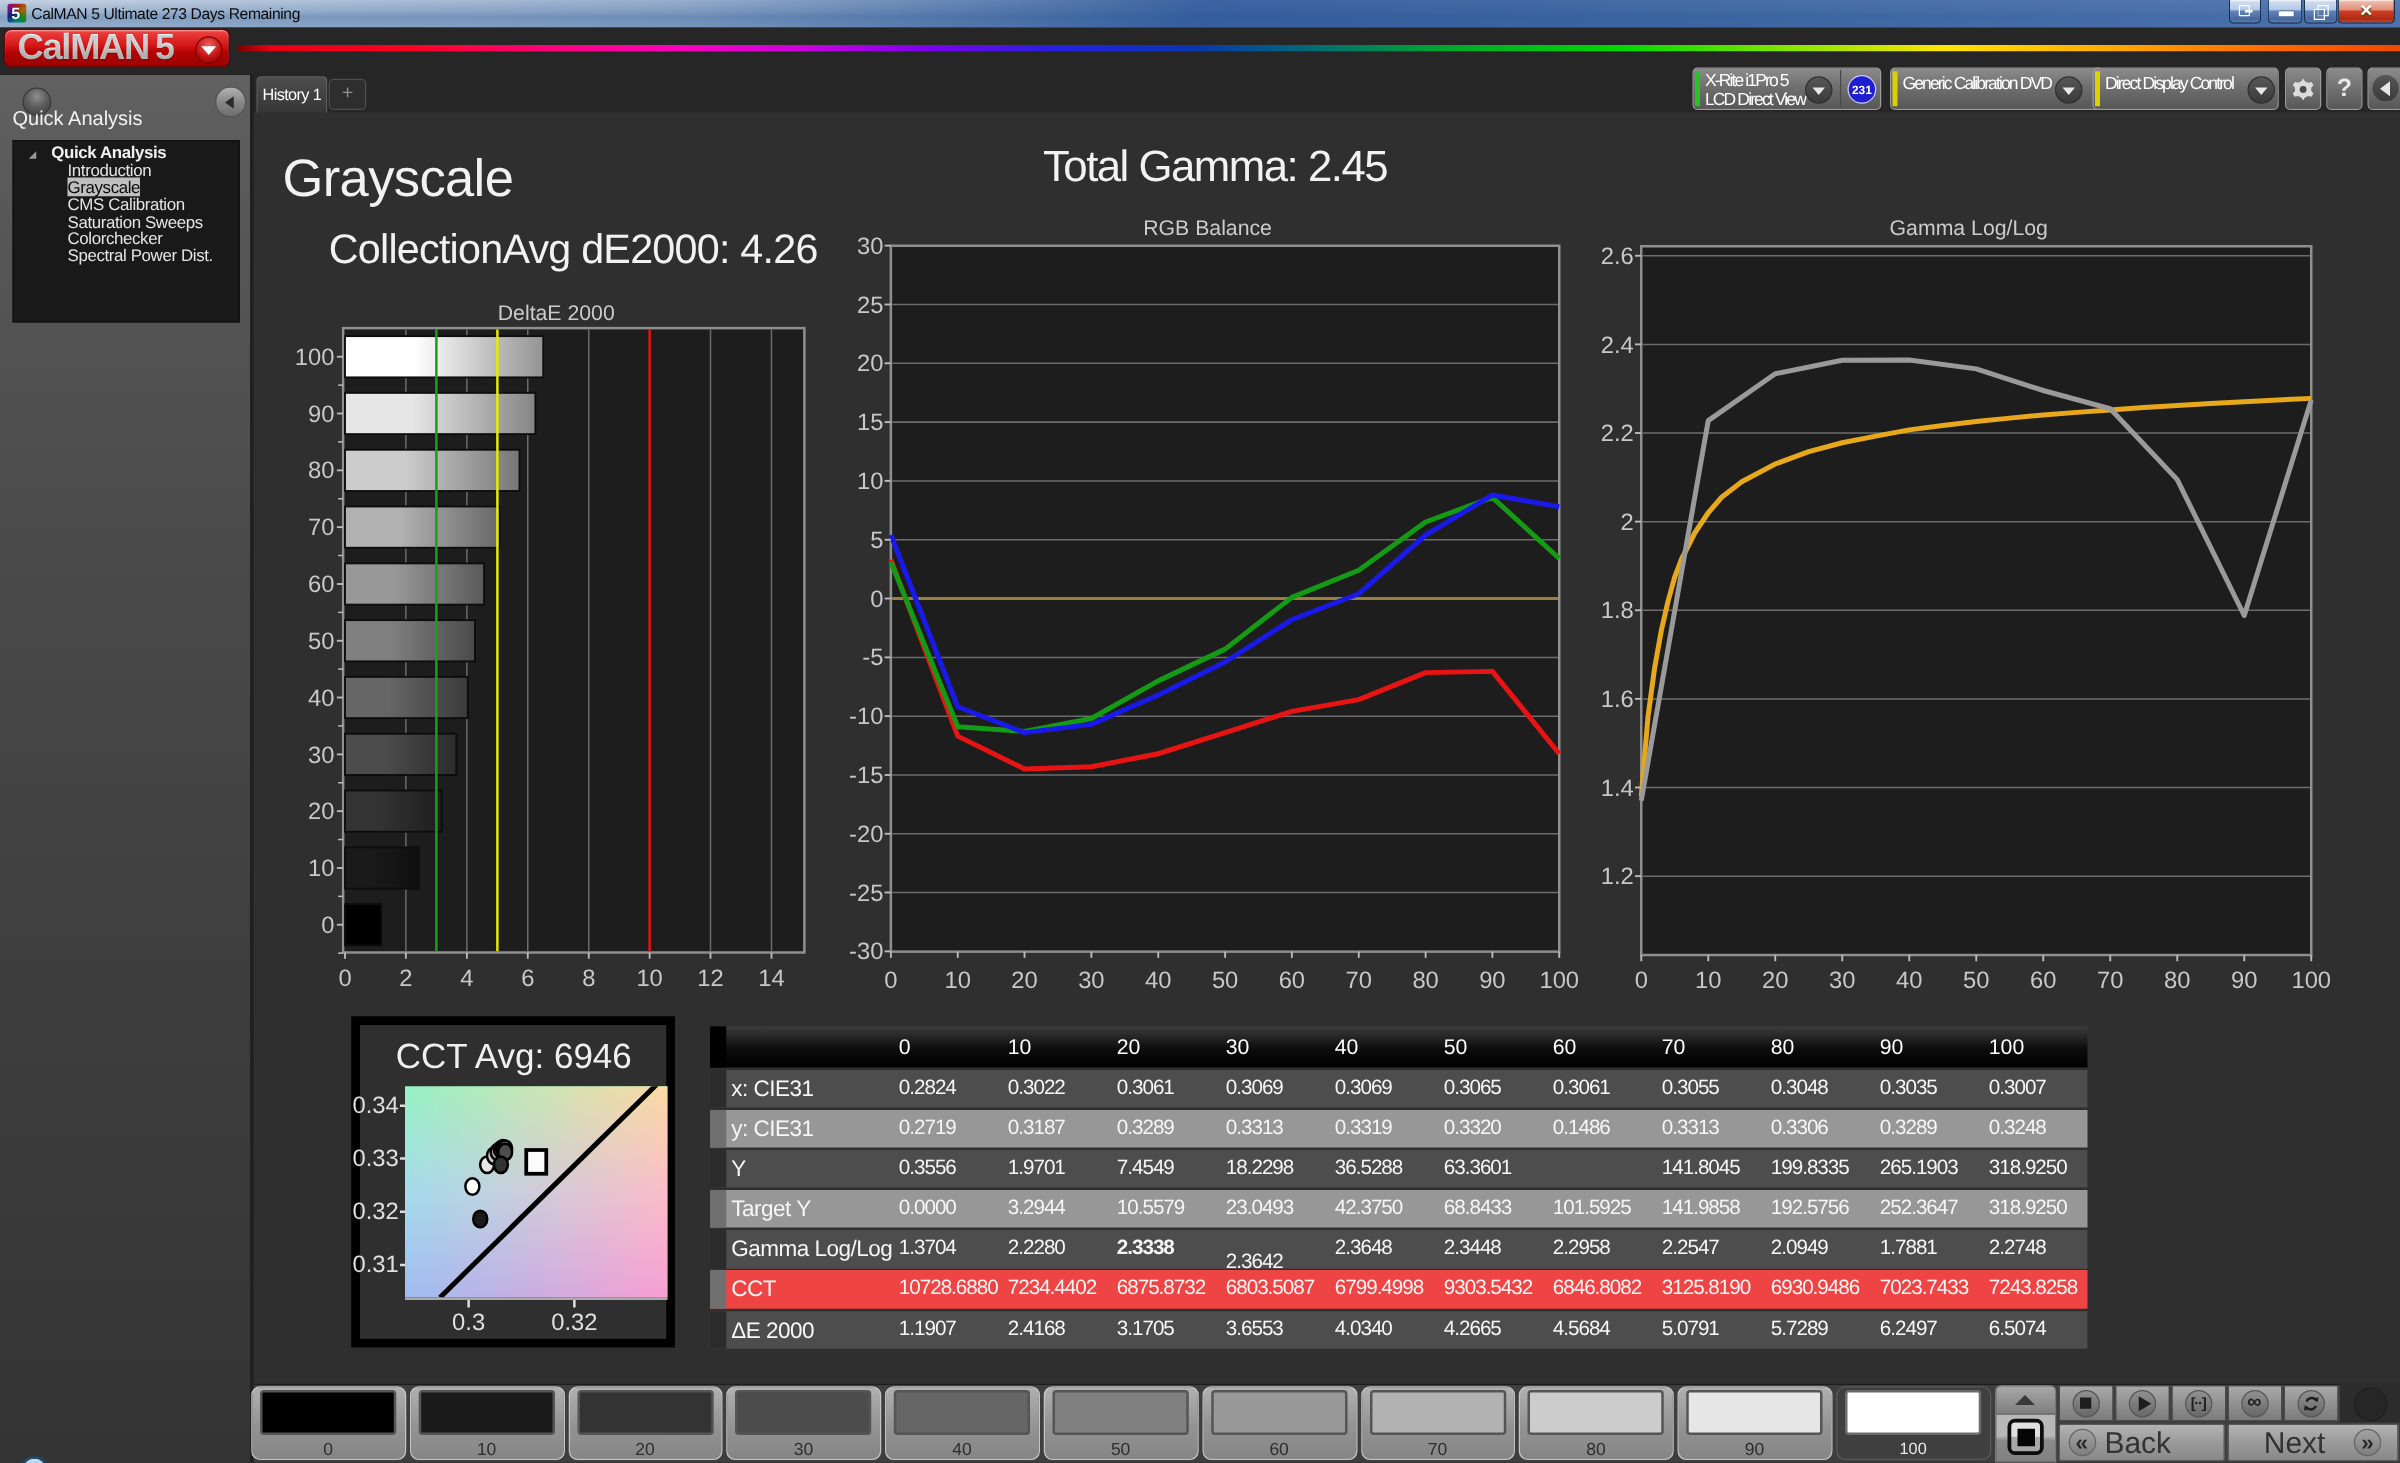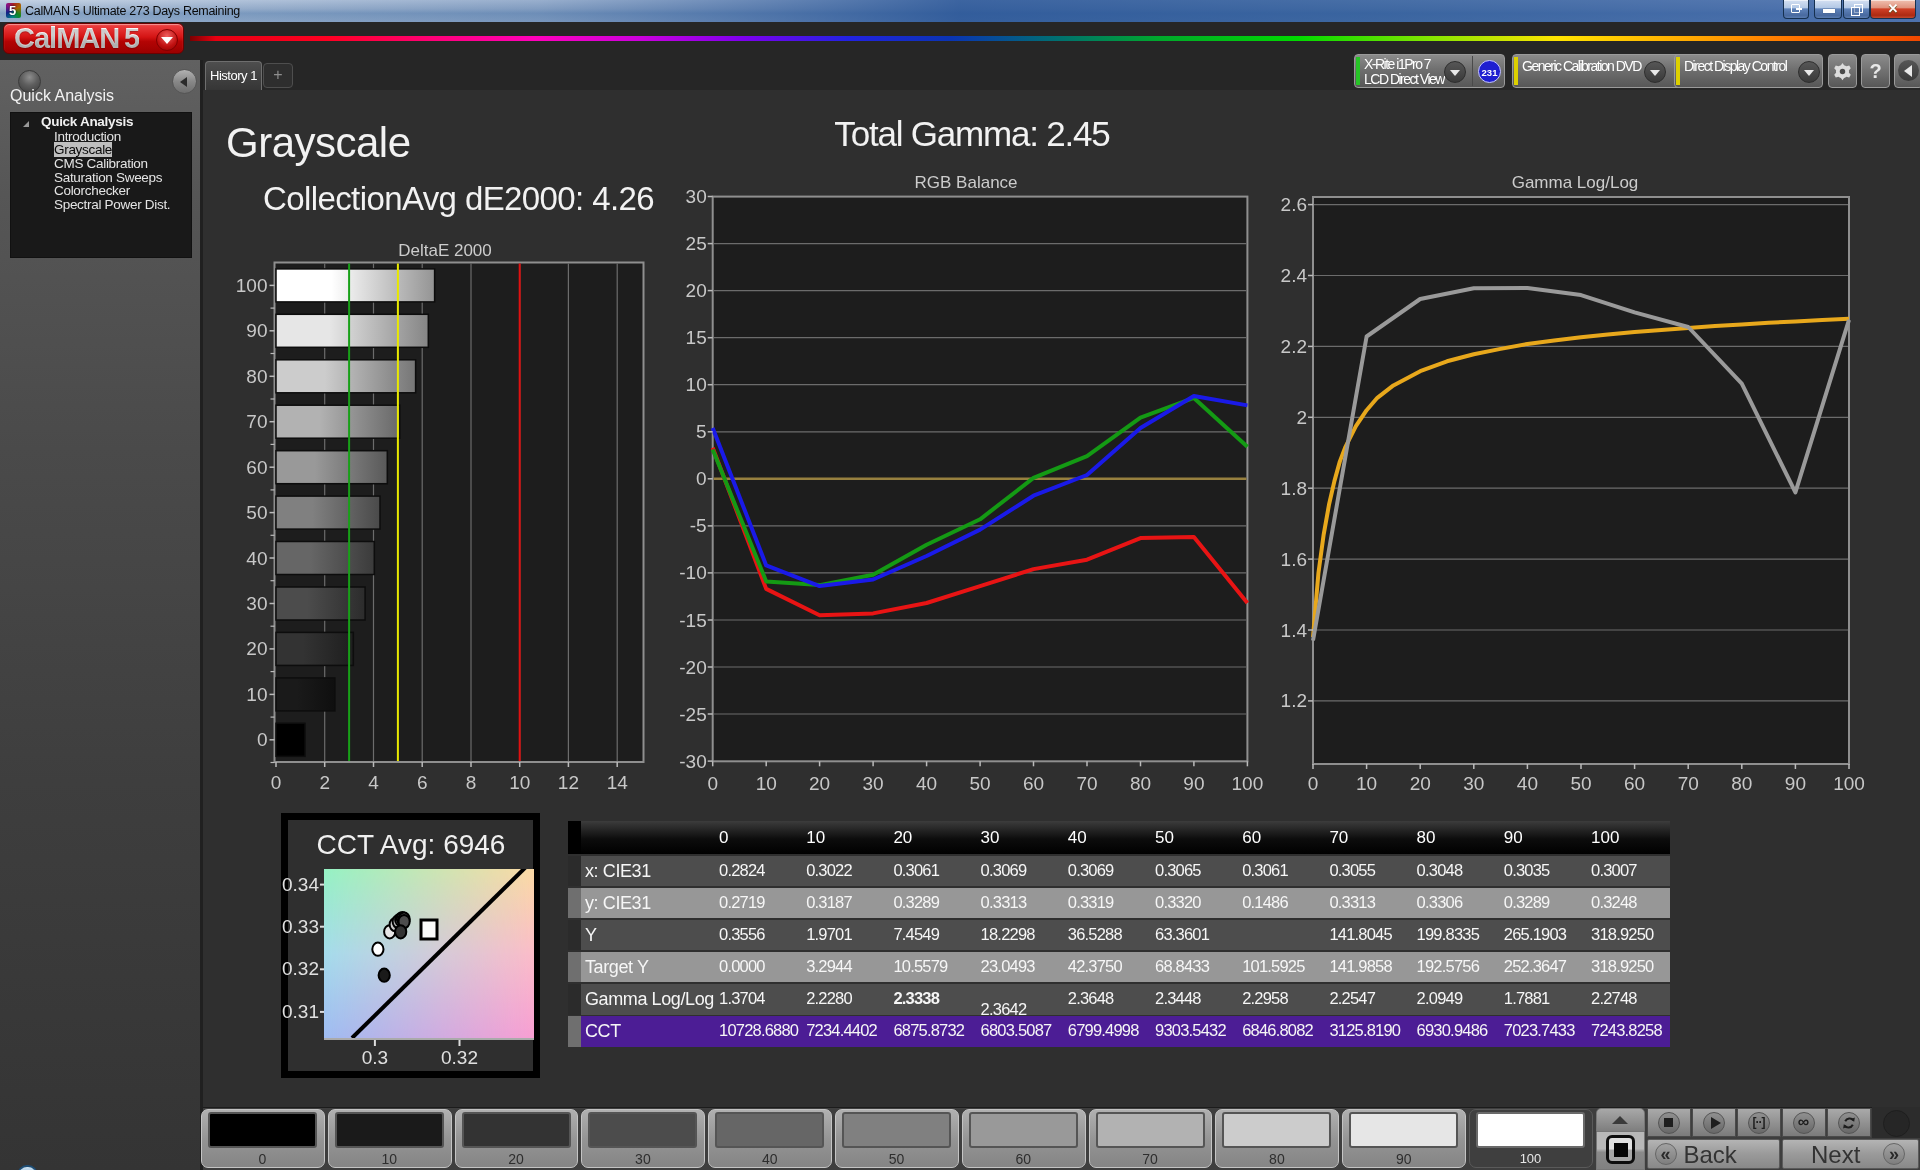--- a/index.html
+++ b/index.html
@@ -62,21 +62,21 @@
 <div class="abs" style="left:203px;top:60px;width:1717px;height:30px;background:#262626;"></div>
 <div class="abs" style="left:205px;top:61px;width:55px;height:29px;border:1px solid #6e6e6e;border-bottom:none;
  border-radius:4px 4px 0 0;background:linear-gradient(180deg,#4e4e4e,#3c3c3c 70%,#353535);
  color:#fff;font-size:13px;letter-spacing:-0.5px;text-align:center;line-height:27px;">History 1</div>
 <div class="abs" style="left:263px;top:63px;width:28px;height:23px;border:1px solid #4e4e4e;
  border-radius:4px;background:#2e2e2e;color:#8e8e8e;font-size:16px;text-align:center;line-height:21px;">+</div>
 <div class="abs" style="left:203px;top:90px;width:1717px;height:1017px;background:#2f2f2f;"></div>
 <div class="abs" style="left:1354px;top:54px;width:151px;height:34px;border:1px solid #9a9a9a;border-radius:4px;
  background:linear-gradient(180deg,#8b8b8b,#6f6f6f 45%,#575757);box-sizing:border-box;">
  <div class="abs" style="left:1px;top:2px;width:4px;height:28px;background:#27c427;"></div>
-    <div class="abs" style="left:9px;top:1px;font-size:14px;letter-spacing:-1.5px;color:#fff;white-space:nowrap;">X-Rite i1Pro 7</div>
+    <div class="abs" style="left:9px;top:1px;font-size:14px;letter-spacing:-1.5px;color:#fff;white-space:nowrap;">X-Rite i1Pro 5</div>
     <div class="abs" style="left:9px;top:16px;font-size:14px;letter-spacing:-1.5px;color:#fff;white-space:nowrap;">LCD Direct View</div>
     <div class="abs" style="left:89px;top:6px;width:22px;height:22px;border-radius:50%;
   background:linear-gradient(180deg,#565656,#3a3a3a);border:1px solid #2e2e2e;box-sizing:border-box;">
   <div class="abs" style="left:5px;top:8px;width:0;height:0;border-left:5px solid transparent;border-right:5px solid transparent;border-top:6px solid #e8e8e8;"></div>
     </div>
   </div>
 <div class="abs" style="left:1472px;top:56px;width:1px;height:30px;background:#4a4a4a;"></div>
 <div class="abs" style="left:1478px;top:60px;width:23px;height:23px;border-radius:50%;background:#1f1fd0;
  border:1.5px solid #c8c8ff;color:#fff;font-size:9.5px;font-weight:bold;text-align:center;line-height:23px;box-sizing:border-box;">231</div>
 <div class="abs" style="left:1512px;top:54px;width:170px;height:34px;border:1px solid #9a9a9a;border-radius:4px;
@@ -504,35 +504,50 @@
       <div class="abs" style="left:325.4px;top:5px;font-size:16.5px;letter-spacing:-0.8px;color:#f6f6f6;white-space:nowrap;font-weight:bold;">2.3338</div>
       <div class="abs" style="left:412.6px;top:16px;font-size:16.5px;letter-spacing:-0.8px;color:#f6f6f6;white-space:nowrap;">2.3642</div>
       <div class="abs" style="left:499.8px;top:5px;font-size:16.5px;letter-spacing:-0.8px;color:#f6f6f6;white-space:nowrap;">2.3648</div>
       <div class="abs" style="left:587.0px;top:5px;font-size:16.5px;letter-spacing:-0.8px;color:#f6f6f6;white-space:nowrap;">2.3448</div>
       <div class="abs" style="left:674.2px;top:5px;font-size:16.5px;letter-spacing:-0.8px;color:#f6f6f6;white-space:nowrap;">2.2958</div>
       <div class="abs" style="left:761.4px;top:5px;font-size:16.5px;letter-spacing:-0.8px;color:#f6f6f6;white-space:nowrap;">2.2547</div>
       <div class="abs" style="left:848.6px;top:5px;font-size:16.5px;letter-spacing:-0.8px;color:#f6f6f6;white-space:nowrap;">2.0949</div>
       <div class="abs" style="left:935.8px;top:5px;font-size:16.5px;letter-spacing:-0.8px;color:#f6f6f6;white-space:nowrap;">1.7881</div>
       <div class="abs" style="left:1023.0px;top:5px;font-size:16.5px;letter-spacing:-0.8px;color:#f6f6f6;white-space:nowrap;">2.2748</div>
     </div>
-    <div class="abs" style="left:0;top:195.3px;width:1102px;height:30.4px;background:#4c1d95;">
+    <div class="abs" style="left:0;top:195.3px;width:1102px;height:30.4px;background:#ef4444;">
       <div class="abs" style="left:0;top:0;width:13px;height:30.4px;background:#6f6f6f;"></div>
       <div class="abs" style="left:17px;top:5px;font-size:18px;letter-spacing:-0.4px;color:#f6f6f6;white-space:nowrap;">CCT</div>
       <div class="abs" style="left:151.0px;top:5px;font-size:16.5px;letter-spacing:-0.8px;color:#f6f6f6;white-space:nowrap;">10728.6880</div>
       <div class="abs" style="left:238.2px;top:5px;font-size:16.5px;letter-spacing:-0.8px;color:#f6f6f6;white-space:nowrap;">7234.4402</div>
       <div class="abs" style="left:325.4px;top:5px;font-size:16.5px;letter-spacing:-0.8px;color:#f6f6f6;white-space:nowrap;">6875.8732</div>
       <div class="abs" style="left:412.6px;top:5px;font-size:16.5px;letter-spacing:-0.8px;color:#f6f6f6;white-space:nowrap;">6803.5087</div>
       <div class="abs" style="left:499.8px;top:5px;font-size:16.5px;letter-spacing:-0.8px;color:#f6f6f6;white-space:nowrap;">6799.4998</div>
       <div class="abs" style="left:587.0px;top:5px;font-size:16.5px;letter-spacing:-0.8px;color:#f6f6f6;white-space:nowrap;">9303.5432</div>
       <div class="abs" style="left:674.2px;top:5px;font-size:16.5px;letter-spacing:-0.8px;color:#f6f6f6;white-space:nowrap;">6846.8082</div>
       <div class="abs" style="left:761.4px;top:5px;font-size:16.5px;letter-spacing:-0.8px;color:#f6f6f6;white-space:nowrap;">3125.8190</div>
       <div class="abs" style="left:848.6px;top:5px;font-size:16.5px;letter-spacing:-0.8px;color:#f6f6f6;white-space:nowrap;">6930.9486</div>
       <div class="abs" style="left:935.8px;top:5px;font-size:16.5px;letter-spacing:-0.8px;color:#f6f6f6;white-space:nowrap;">7023.7433</div>
       <div class="abs" style="left:1023.0px;top:5px;font-size:16.5px;letter-spacing:-0.8px;color:#f6f6f6;white-space:nowrap;">7243.8258</div>
     </div>
+    <div class="abs" style="left:0;top:227.5px;width:1102px;height:30.4px;background:#4d4d4d;">
+      <div class="abs" style="left:0;top:0;width:13px;height:30.4px;background:#2b2b2b;"></div>
+      <div class="abs" style="left:17px;top:5px;font-size:18px;letter-spacing:-0.4px;color:#f6f6f6;white-space:nowrap;">ΔE 2000</div>
+      <div class="abs" style="left:151.0px;top:5px;font-size:16.5px;letter-spacing:-0.8px;color:#f6f6f6;white-space:nowrap;">1.1907</div>
+      <div class="abs" style="left:238.2px;top:5px;font-size:16.5px;letter-spacing:-0.8px;color:#f6f6f6;white-space:nowrap;">2.4168</div>
+      <div class="abs" style="left:325.4px;top:5px;font-size:16.5px;letter-spacing:-0.8px;color:#f6f6f6;white-space:nowrap;">3.1705</div>
+      <div class="abs" style="left:412.6px;top:5px;font-size:16.5px;letter-spacing:-0.8px;color:#f6f6f6;white-space:nowrap;">3.6553</div>
+      <div class="abs" style="left:499.8px;top:5px;font-size:16.5px;letter-spacing:-0.8px;color:#f6f6f6;white-space:nowrap;">4.0340</div>
+      <div class="abs" style="left:587.0px;top:5px;font-size:16.5px;letter-spacing:-0.8px;color:#f6f6f6;white-space:nowrap;">4.2665</div>
+      <div class="abs" style="left:674.2px;top:5px;font-size:16.5px;letter-spacing:-0.8px;color:#f6f6f6;white-space:nowrap;">4.5684</div>
+      <div class="abs" style="left:761.4px;top:5px;font-size:16.5px;letter-spacing:-0.8px;color:#f6f6f6;white-space:nowrap;">5.0791</div>
+      <div class="abs" style="left:848.6px;top:5px;font-size:16.5px;letter-spacing:-0.8px;color:#f6f6f6;white-space:nowrap;">5.7289</div>
+      <div class="abs" style="left:935.8px;top:5px;font-size:16.5px;letter-spacing:-0.8px;color:#f6f6f6;white-space:nowrap;">6.2497</div>
+      <div class="abs" style="left:1023.0px;top:5px;font-size:16.5px;letter-spacing:-0.8px;color:#f6f6f6;white-space:nowrap;">6.5074</div>
+    </div>
   </div>
 <div class="abs" style="left:203px;top:1107px;width:1717px;height:63px;background:#3e3e3e;border-top:1px solid #1c1c1c;box-sizing:border-box;"></div>
 <div class="abs" style="left:201.0px;top:1109px;width:123.8px;height:59px;border-radius:7px;
  background:linear-gradient(180deg,#b0b0b0,#939393 55%,#858585);border:1px solid #c4c4c4;box-sizing:border-box;">
  <div class="abs" style="left:6px;top:2px;width:109px;height:36px;border-radius:3px;background:rgb(0,0,0);
   border:2px solid #555;box-sizing:border-box;"></div>
  <div class="abs" style="left:0;top:41px;width:121px;text-align:center;font-size:14px;color:#2e2e2e;">0</div>
 </div>
 <div class="abs" style="left:327.8px;top:1109px;width:123.8px;height:59px;border-radius:7px;
  background:linear-gradient(180deg,#b0b0b0,#939393 55%,#858585);border:1px solid #c4c4c4;box-sizing:border-box;">

